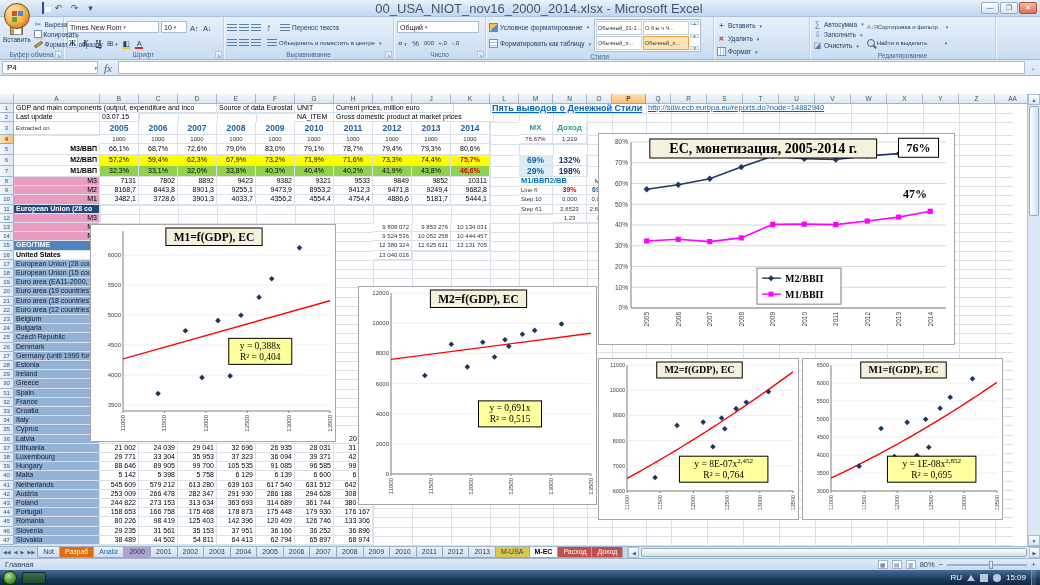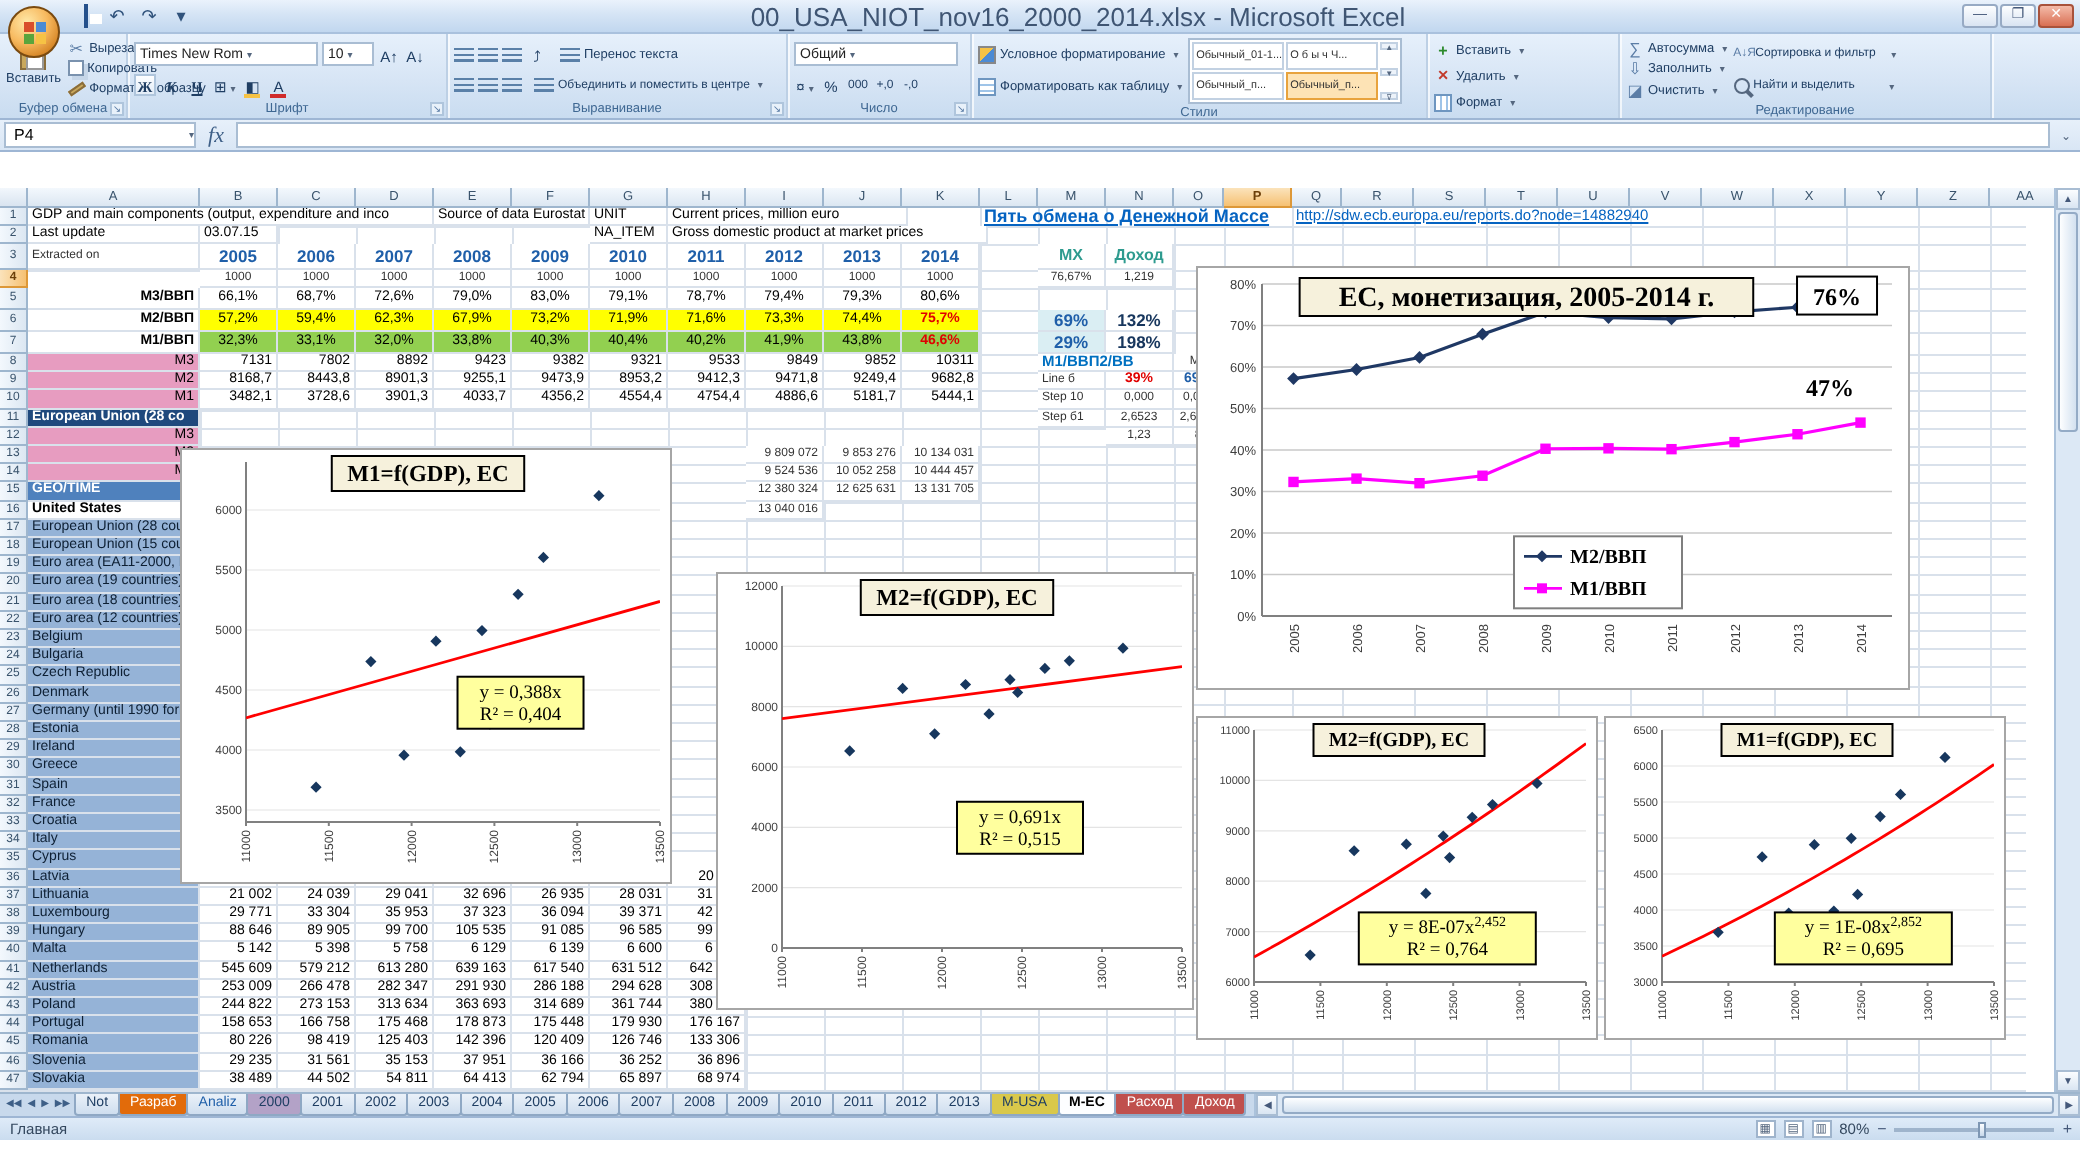--- a/index.html
+++ b/index.html
@@ -479,21 +479,21 @@
         <div class="gl" style="left: 0px; top: 404.2px; height: 1px; width: 1013px;"></div>
         <div class="gl" style="left: 0px; top: 413.4px; height: 1px; width: 1013px;"></div>
         <div class="gl" style="left: 0px; top: 422.6px; height: 1px; width: 1013px;"></div>
         <div class="gl" style="left: 0px; top: 431.8px; height: 1px; width: 1013px;"></div>
         <div class="gl" style="left: 0px; top: 441px; height: 1px; width: 1013px;"></div>
         <div class="rowhdr" style="top: 0px; height: 9px; line-height: 9px;">1</div>
         <div class="cell l" style="left: 14px; top: 0px; width: 203px; height: 9px; line-height: 8px;">GDP and main components (output, expenditure and inco</div>
         <div class="cell l" style="left: 217px; top: 0px; width: 78px; height: 9px; line-height: 8px;">Source of data Eurostat</div>
         <div class="cell l" style="left: 295px; top: 0px; width: 39px; height: 9px; line-height: 8px;">UNIT</div>
         <div class="cell l" style="left: 334px; top: 0px; width: 120px; height: 9px; line-height: 8px;">Current prices, million euro</div>
-        <div class="cell lt" style="left: 490px; top: 0px; width: 150px; height: 9px; line-height: 8px;">Пять обмена о Денежной Массе</div>
+        <div class="cell lt" style="left: 490px; top: 0px; width: 150px; height: 9px; line-height: 8px;">Пять выводов о Денежной Стили</div>
         <div class="cell link" style="left: 646px; top: 0px; width: 234px; height: 9px; line-height: 8px;">http://sdw.ecb.europa.eu/reports.do?node=14882940</div>
         <div class="rowhdr" style="top: 9px; height: 9px; line-height: 9px;">2</div>
         <div class="cell l" style="left: 14px; top: 9px; width: 86px; height: 9px; line-height: 8px;">Last update</div>
         <div class="cell l" style="left: 100px; top: 9px; width: 39px; height: 9px; line-height: 8px;">03.07.15</div>
         <div class="cell l" style="left: 295px; top: 9px; width: 39px; height: 9px; line-height: 8px;">NA_ITEM</div>
         <div class="cell l" style="left: 334px; top: 9px; width: 160px; height: 9px; line-height: 8px;">Gross domestic product at market prices</div>
         <div class="rowhdr" style="top: 18px; height: 13px; line-height: 13px;">3</div>
         <div class="cell year" style="left: 100px; top: 18px; width: 39px; height: 13px; line-height: 12px;">2005</div>
         <div class="cell year" style="left: 139px; top: 18px; width: 39px; height: 13px; line-height: 12px;">2006</div>
         <div class="cell year" style="left: 178px; top: 18px; width: 39px; height: 13px; line-height: 12px;">2007</div>
@@ -1114,14 +1114,26 @@
       <span class="viewic">▥</span>
       <span>80%</span>
       <span class="zsign">−</span>
       <span class="zoomtrack">
           <span class="zoomthumb"></span>
         </span>
       <span class="zsign">+</span>
     </div>
   </div>
 
+  <div class="taskbar">
+    <div class="startorb"></div>
+    <div class="tb-app"></div>
+    <div class="tray">
+      <span>RU</span>
+      <span class="trayic tri"></span>
+      <span class="trayic"></span>
+      <span class="trayic" style="border-radius:50%"></span>
+      <span>15:09</span>
+      <span class="showdesk"></span>
+    </div>
+  </div>
 
 </div>
 
 </body></html>

